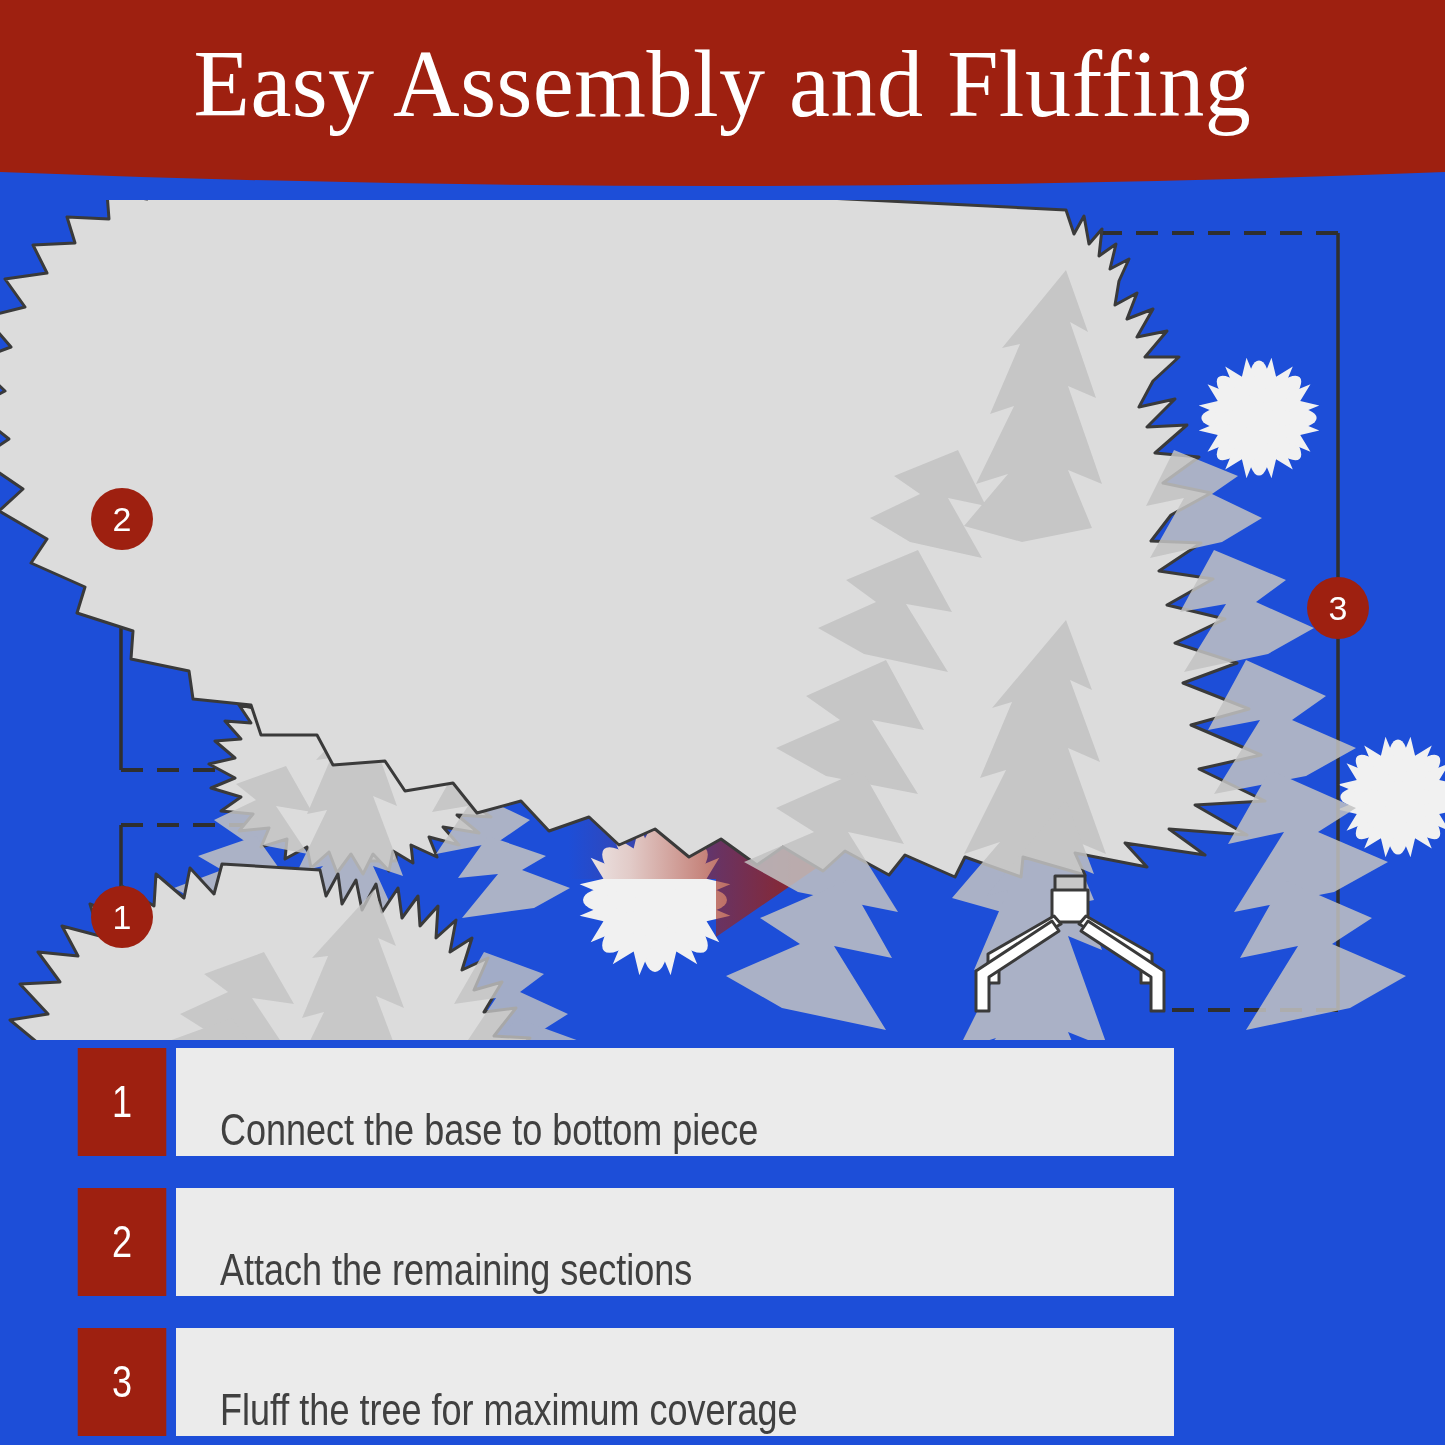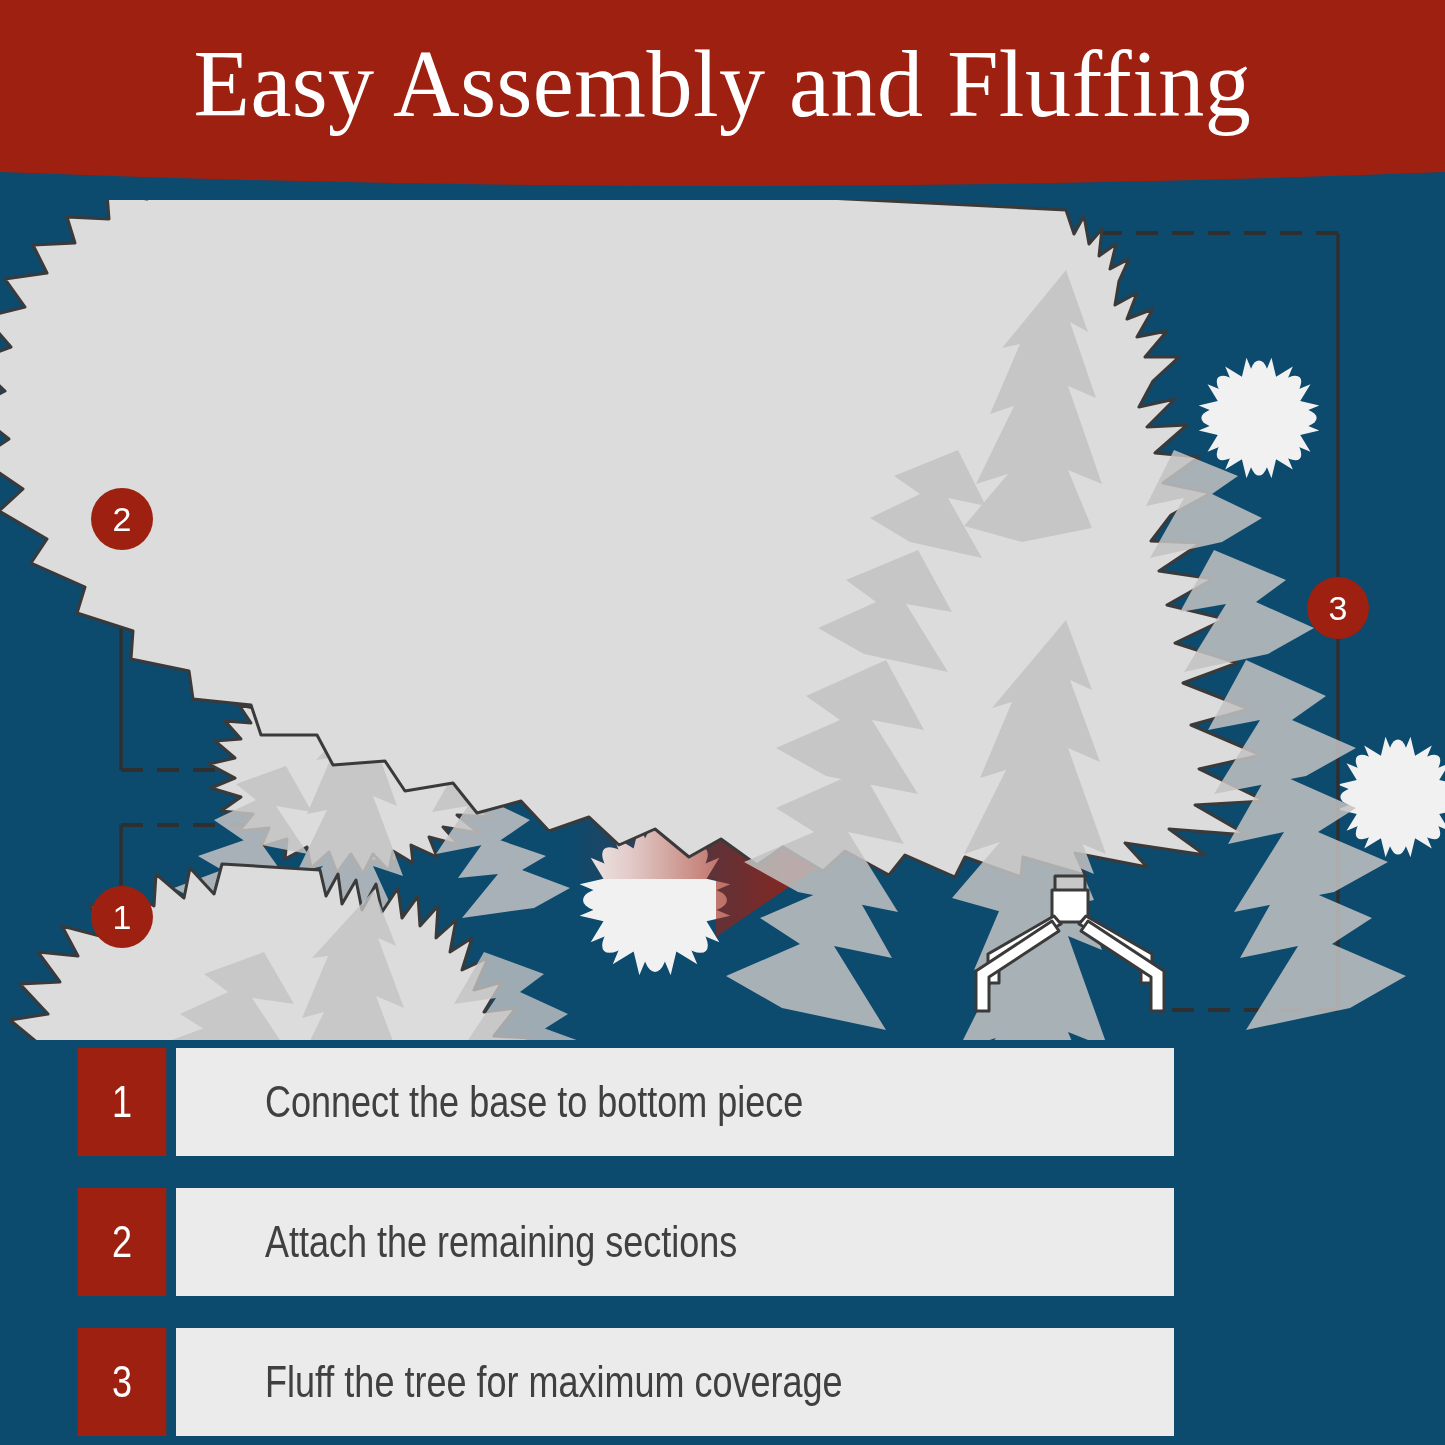--- a/index.html
+++ b/index.html
@@ -3,21 +3,21 @@
 <meta charset="utf-8">
 <style>
   html,body{margin:0;padding:0;}
   body{
     width:1445px;height:1445px;
     background:#ffffff;
     font-family:"Liberation Sans", sans-serif;
     overflow:hidden;
     position:relative;
   }
-  #page{position:relative;width:1445px;height:1445px;background:#0c4a6e;overflow:hidden;}
+  #page{position:relative;width:1445px;height:1445px;background:#1d4ed8;overflow:hidden;}
 
   
   .banner{
     position:absolute;left:0;top:0;width:1445px;height:200px;
     overflow:hidden;
   }
   .banner-svg{position:absolute;left:0;top:0;}
   .banner-title{
     position:absolute;left:0;top:34px;width:1445px;
     text-align:center;
@@ -67,22 +67,22 @@
   .step-num{
     width:108px;height:108px;flex:0 0 108px;
     background:#9e2010;color:#ffffff;
     display:flex;align-items:center;justify-content:center;
     font-family:"Liberation Sans", sans-serif;
     font-size:44px;line-height:1;
     transform:scaleX(0.82);
   }
   .step-bar{
     flex:1 1 auto;background:#ebebeb;
-    display:flex;align-items:center;
-    padding-left:89px;
+    display:flex;align-items:flex-end;
+    padding-left:44px;
     box-sizing:border-box;
   }
   .step-text{
     font-family:"Liberation Sans", sans-serif;
     font-size:45px;
     color:#404040;
     transform:scaleX(0.80);
     transform-origin:left center;
     white-space:nowrap;
     letter-spacing:0px;

